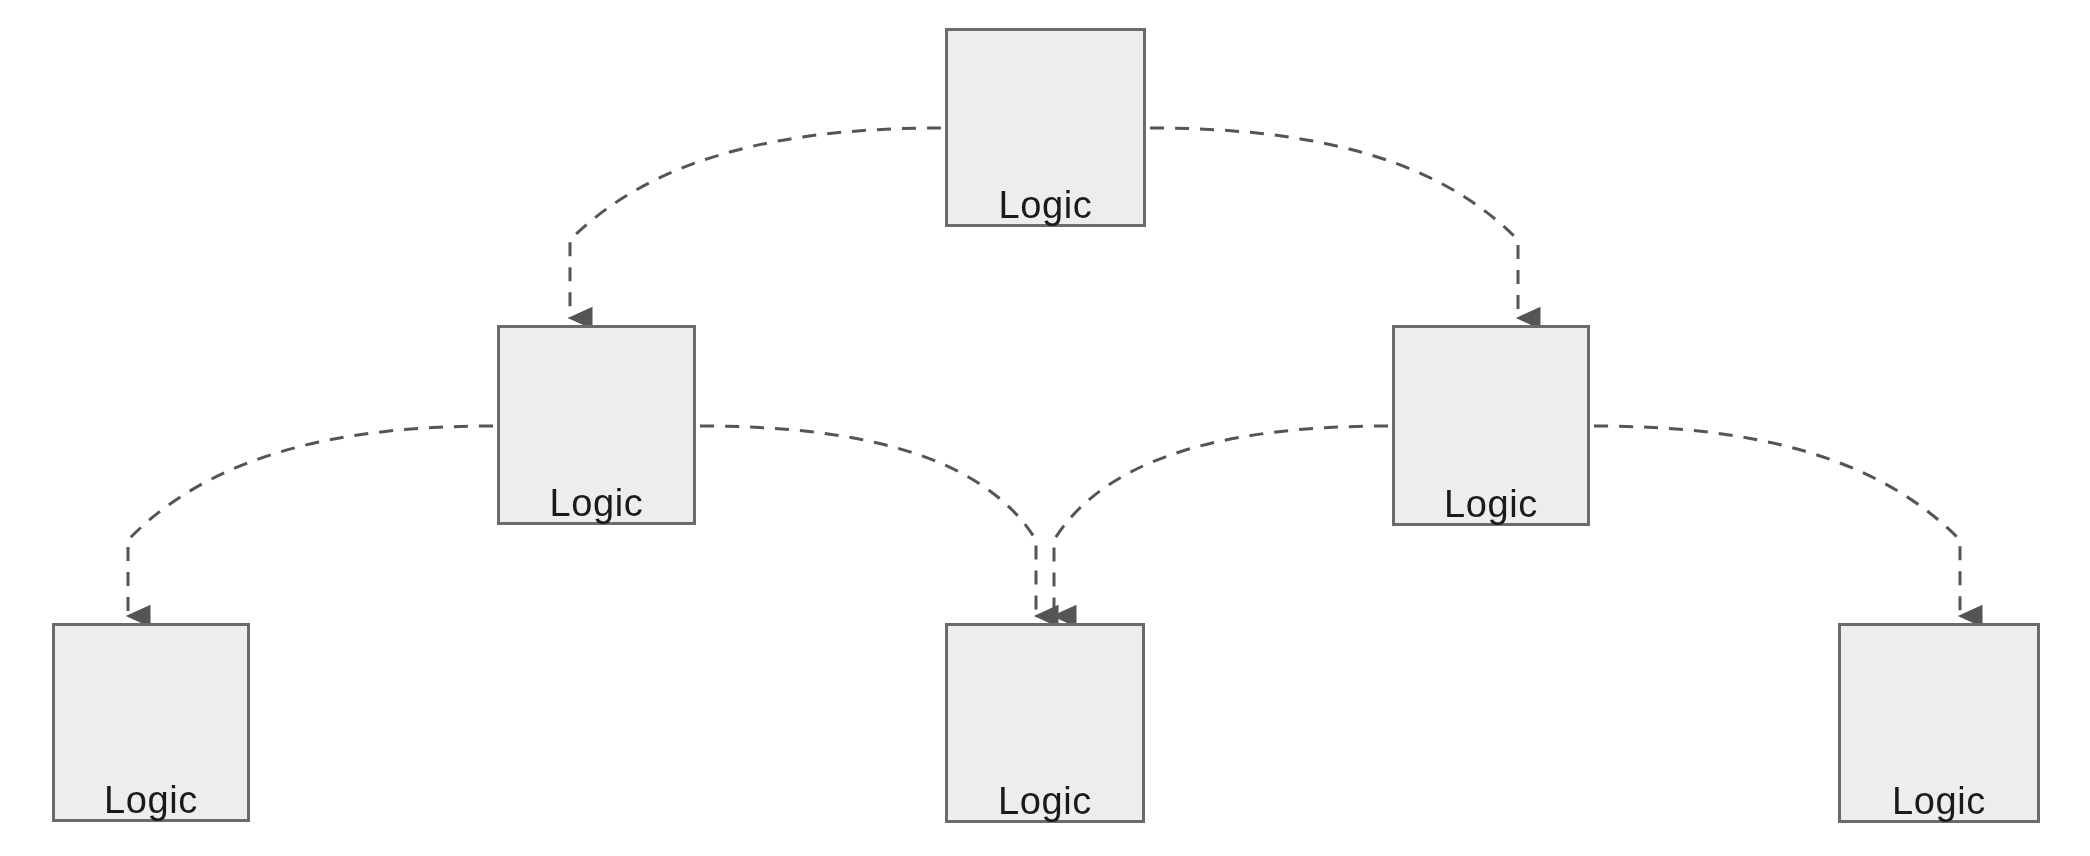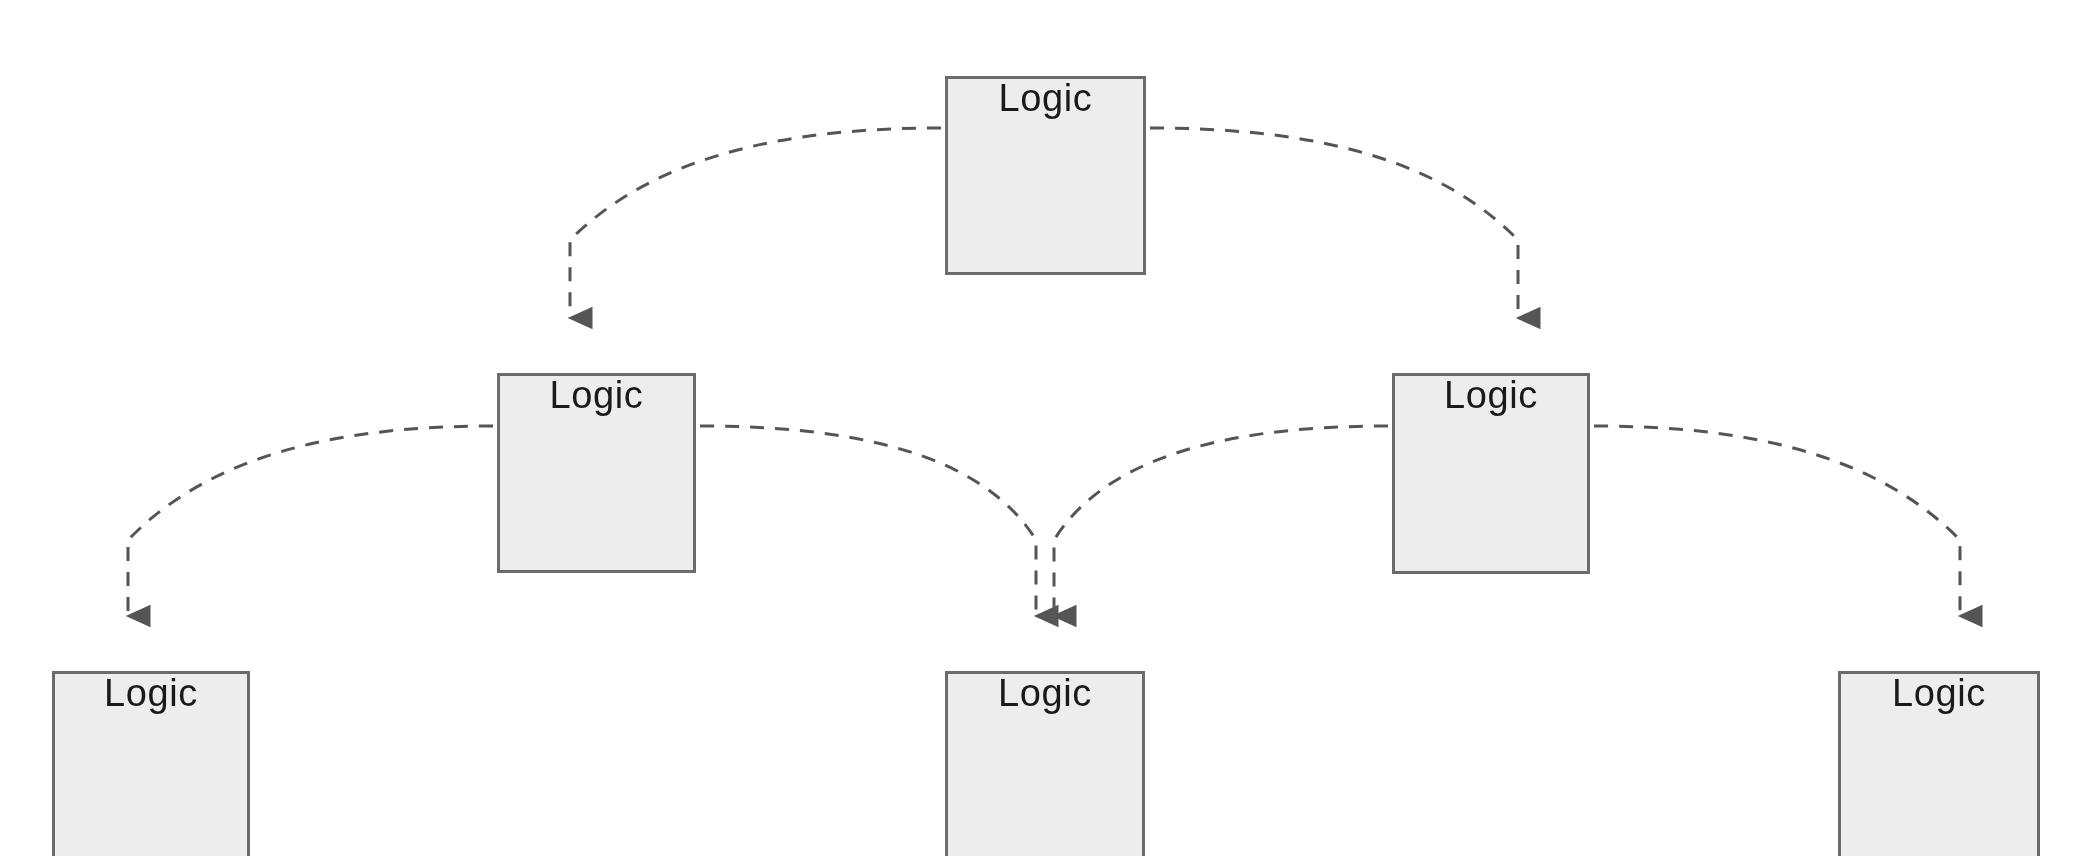--- a/index.html
+++ b/index.html
@@ -25,23 +25,22 @@
     width: 2090px;
     height: 856px;
     pointer-events: none;
   }
   .node {
     position: absolute;
     box-sizing: border-box;
     background: #ededed;
     border: 3px solid #6b6b6b;
     display: flex;
-    align-items: flex-start;
+    align-items: flex-end;
     justify-content: center;
-    margin-top: 48px;
   }
   .node-label {
     font-family: "Liberation Sans", sans-serif;
     font-size: 38px;
     font-weight: 300;
     letter-spacing: 0.6px;
     color: #1a1a1a;
     line-height: 1;
     white-space: nowrap;
     -webkit-font-smoothing: antialiased;

